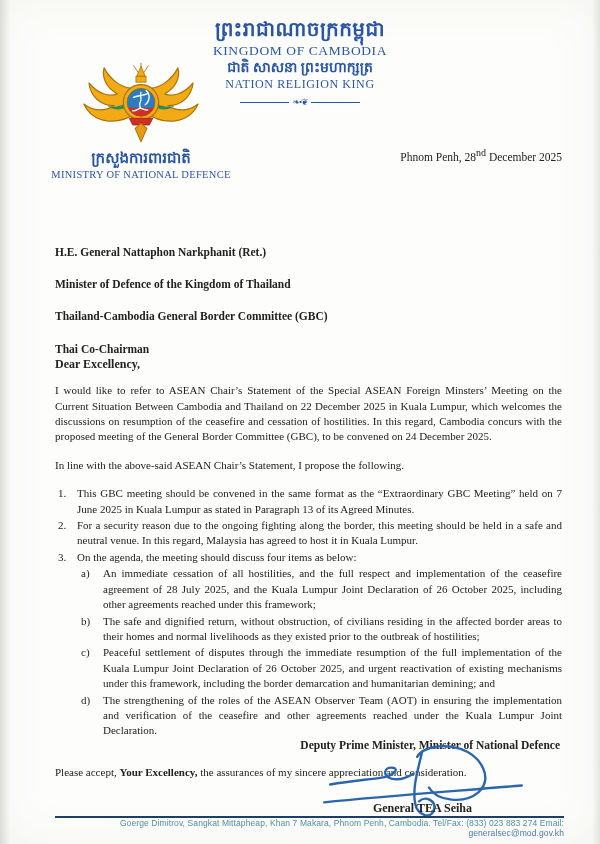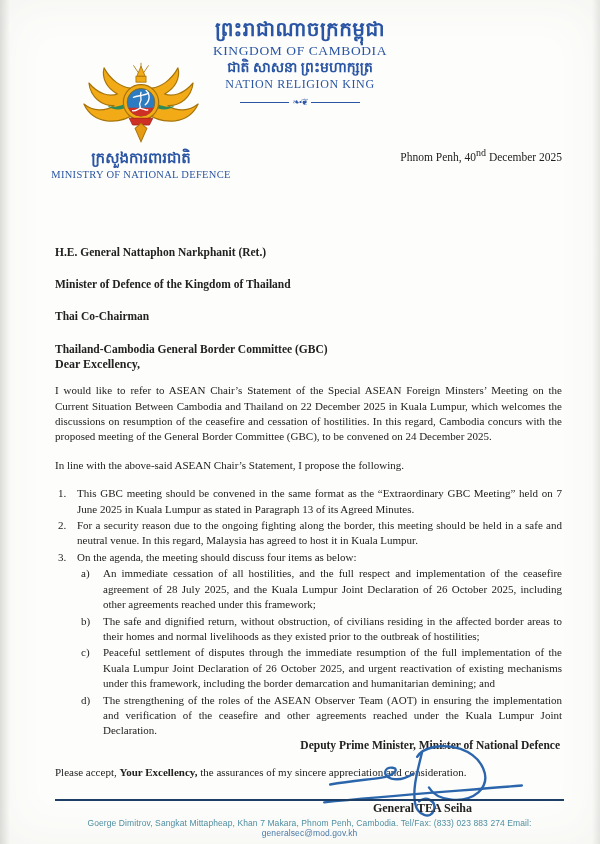--- a/index.html
+++ b/index.html
@@ -66,21 +66,21 @@
   .sub-item .txt { flex: 1; text-align: justify; }
   .closing { margin-top: 26px; }
   .closing b { font-weight: 700; }
 
   
   .sig-title { position: absolute; top: 739px; right: 40px; font-weight: 700; font-size: 11.5px; }
   .sig-scribble { position: absolute; top: 744px; left: 320px; width: 212px; height: 84px; }
   .sig-name { position: absolute; top: 801px; right: 128px; font-weight: 700; font-size: 12px; }
 
   
-  .footer { position: absolute; left: 55px; right: 36px; bottom: 6px; border-top: 2px solid #1d3f66; padding-top: 17px; text-align: center; font-family: "Liberation Sans", sans-serif; font-size: 8.5px; color: #4f8fa3; letter-spacing: 0.1px; }
+  .footer { position: absolute; left: 55px; right: 36px; bottom: 6px; border-top: 2px solid #1d3f66; padding-top: 0; text-align: right; font-family: "Liberation Sans", sans-serif; font-size: 8.5px; color: #4f8fa3; letter-spacing: 0.1px; }
   .footer .email { color: #4a7aa8; }
 </style>
 </head>
 <body>
 
 <div class="page">
 
   <div class="nat-header">
     <div class="kh-kingdom">ព្រះរាជាណាចក្រកម្ពុជា</div>
     <div class="en-kingdom">KINGDOM OF CAMBODIA</div>
@@ -126,29 +126,29 @@
         <path d="M74,55 C78,56 81,58 83,57"></path>
       </g>
 
       <path d="M61,67 L89,67 L85,75 L65,75 Z" fill="#cf3026" stroke="#a81f18" stroke-width="1"></path>
       <path d="M75,73 L68,79 L75,95 L82,79 Z" fill="#e69b12" stroke="#a87408" stroke-width="1.2"></path>
     </svg>
     <div class="kh-ministry">ក្រសួងការពារជាតិ</div>
     <div class="en-ministry">MINISTRY OF NATIONAL DEFENCE</div>
   </div>
 
-  <div class="date-line"><span>Phnom Penh, 40</span><sup>nd</sup><span> December 2025</span></div>
+  <div class="date-line"><span>Phnom Penh, 28</span><sup>nd</sup><span> December 2025</span></div>
 
   <div class="content">
 
     <div class="recipient">
       <div>H.E. General Nattaphon Narkphanit (Ret.)</div>
       <div>Minister of Defence of the Kingdom of Thailand</div>
+      <div>Thailand-Cambodia General Border Committee (GBC)</div>
       <div>Thai Co-Chairman</div>
-      <div>Thailand-Cambodia General Border Committee (GBC)</div>
     </div>
 
     <div class="salutation">Dear Excellency,</div>
 
     <div class="para">I would like to refer to ASEAN Chair’s Statement of the Special ASEAN Foreign Minsters’ Meeting on the Current Situation Between Cambodia and Thailand on 22 December 2025 in Kuala Lumpur, which welcomes the discussions on resumption of the ceasefire and cessation of hostilities. In this regard, Cambodia concurs with the proposed meeting of the General Border Committee (GBC), to be convened on 24 December 2025.</div>
     <div class="para p2">In line with the above-said ASEAN Chair’s Statement, I propose the following.</div>
 
     <div class="num-list">
       <div class="num-item">
         <span class="marker">1.</span>

